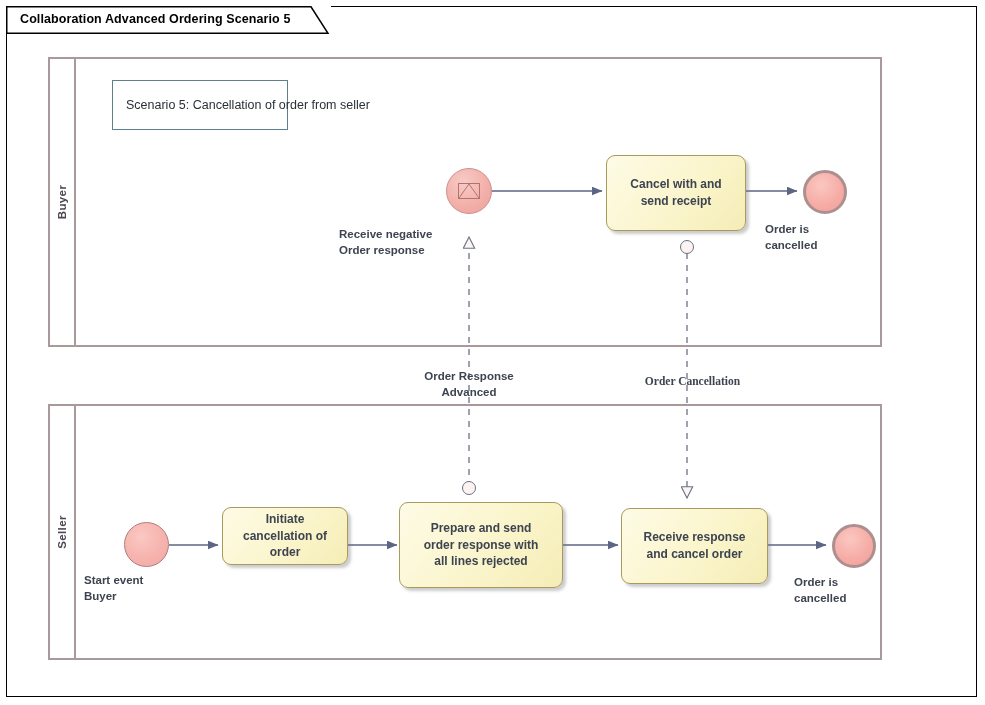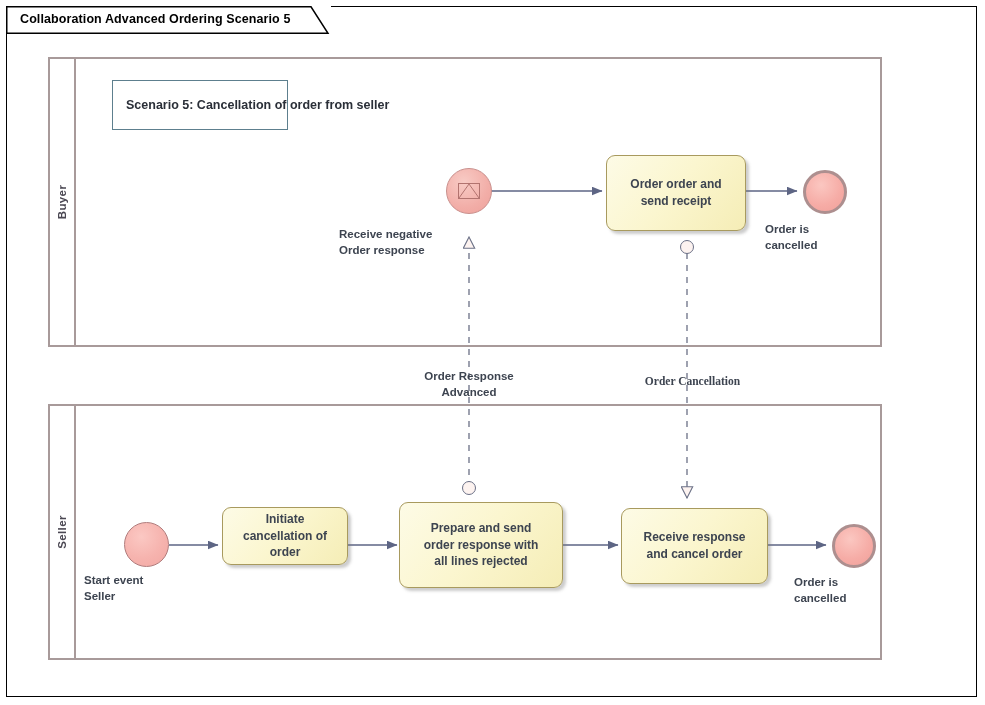--- a/index.html
+++ b/index.html
@@ -60,21 +60,21 @@
   
   #anno-box{
     position:absolute;
     left:112px;top:80px;width:176px;height:50px;
     box-sizing:border-box;
     border:1px solid #5d7f8e;
     background:#fff;
   }
   #anno-text{
     position:absolute;left:126px;top:98px;
-    font-size:12.5px;font-weight:bold;color:#2a2f38;
+    font-size:12.5px;font-weight:normal;color:#2a2f38;
     white-space:nowrap;
   }
   
   .task{
     position:absolute;
     box-sizing:border-box;
     border:1px solid #a89a5e;
     border-radius:9px;
     background:linear-gradient(130deg,#fdfbe6 0%,#fbf6cf 48%,#f5edb6 100%);
     box-shadow:3px 3px 3px rgba(120,120,120,0.38);
@@ -201,35 +201,35 @@
   <div class="msg-dot" style="left:462px;top:481px;"></div>
   <div class="msg-dot" style="left:680px;top:240px;"></div>
 
   <div class="event msg" style="left:446px;top:168px;width:46px;height:46px;">
     <span class="envelope"></span>
   </div>
   <div class="evt-label" style="left:339px;top:226px;width:132px;">Receive negative
 Order response</div>
 
   <div class="task" style="left:606px;top:155px;width:140px;height:76px;">
-    <span class="task-label">Order order and
+    <span class="task-label">Cancel with and
 send receipt</span>
   </div>
 
   <div class="event end" style="left:803px;top:170px;width:44px;height:44px;"></div>
   <div class="evt-label" style="left:765px;top:221px;width:120px;">Order is
 cancelled</div>
 
   <div class="flow-label" style="left:398px;top:368px;width:142px;">Order Response
 Advanced</div>
   <div class="flow-label" style="left:615px;top:373px;width:155px;font-family:Liberation Serif, serif;">Order Cancellation</div>
 
   <div class="event start" style="left:124px;top:522px;width:45px;height:45px;"></div>
   <div class="evt-label" style="left:84px;top:572px;width:126px;">Start event
-Seller</div>
+Buyer</div>
 
   <div class="task" style="left:222px;top:507px;width:126px;height:58px;">
     <span class="task-label">Initiate
 cancellation of
 order</span>
   </div>
 
   <div class="task" style="left:621px;top:508px;width:147px;height:76px;">
     <span class="task-label">Receive response
 and cancel order</span>

